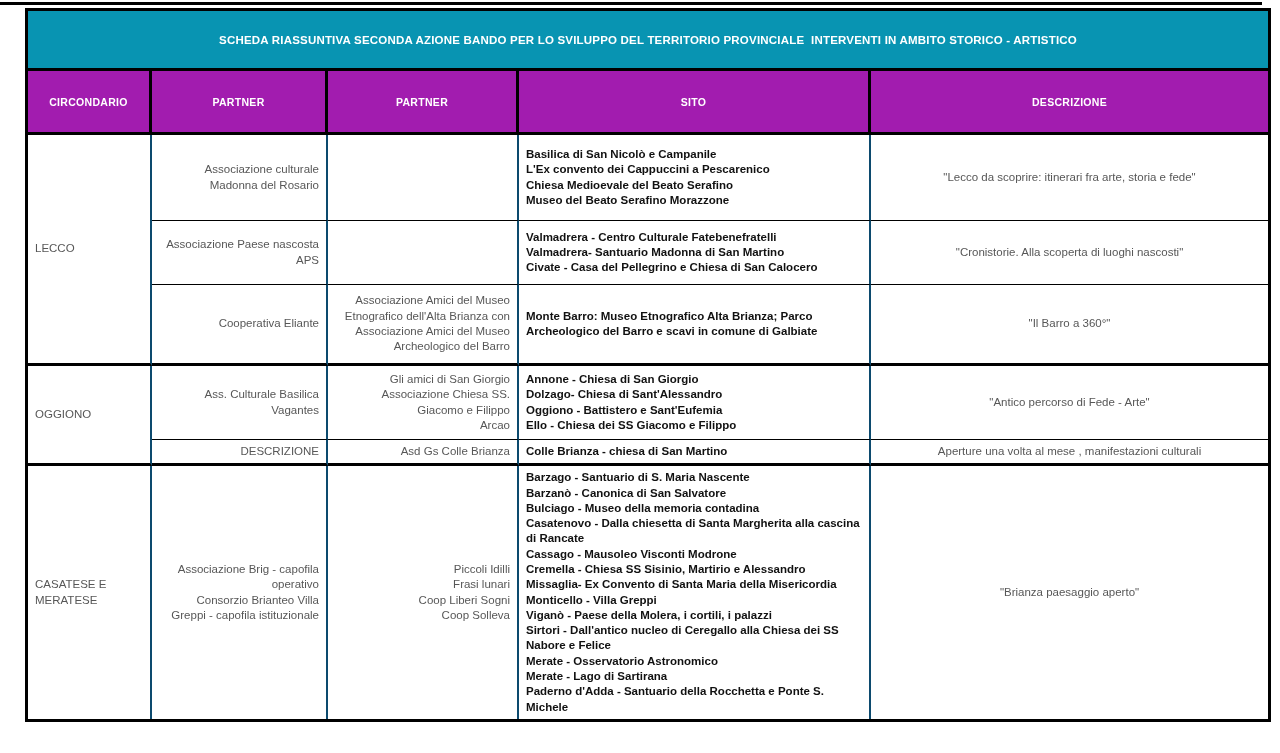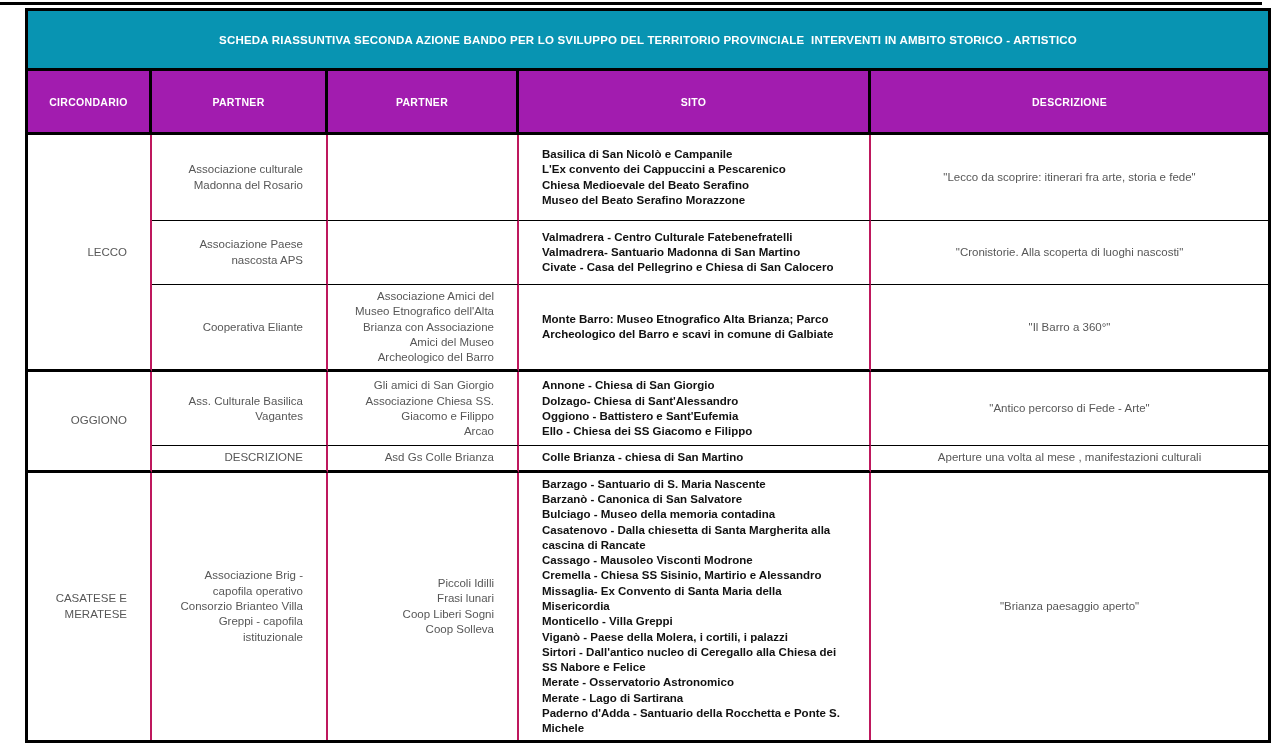--- a/index.html
+++ b/index.html
@@ -56,31 +56,31 @@
     text-align: center;
     vertical-align: middle;
     height: 61px;
     border-right: 3px solid #000000;
     border-bottom: 3px solid #000000;
     padding: 0 4px;
   }
   th.colhead:last-child { border-right: none; }
   
   td.body {
-    border-right: 2px solid #be185d;
+    border-right: 2px solid #0c4a6e;
     border-bottom: 1px solid #000000;
     vertical-align: middle;
-    padding: 4px 23px;
+    padding: 4px 7px;
     color: #575757;
     font-size: 11.5px;
     line-height: 1.33;
     overflow: hidden;
   }
   td.body:last-child { border-right: none; }
-  td.circ { text-align: right; }
+  td.circ { text-align: left; }
   td.cap, td.par { white-space: pre-line; text-align: right; }
   td.sito {
     white-space: pre-line;
     text-align: left;
     font-weight: bold;
     color: #111111;
   }
   td.desc { text-align: center; padding: 4px 14px; }
   
   tr.gend td.body { border-bottom: 3px solid #000000; }

